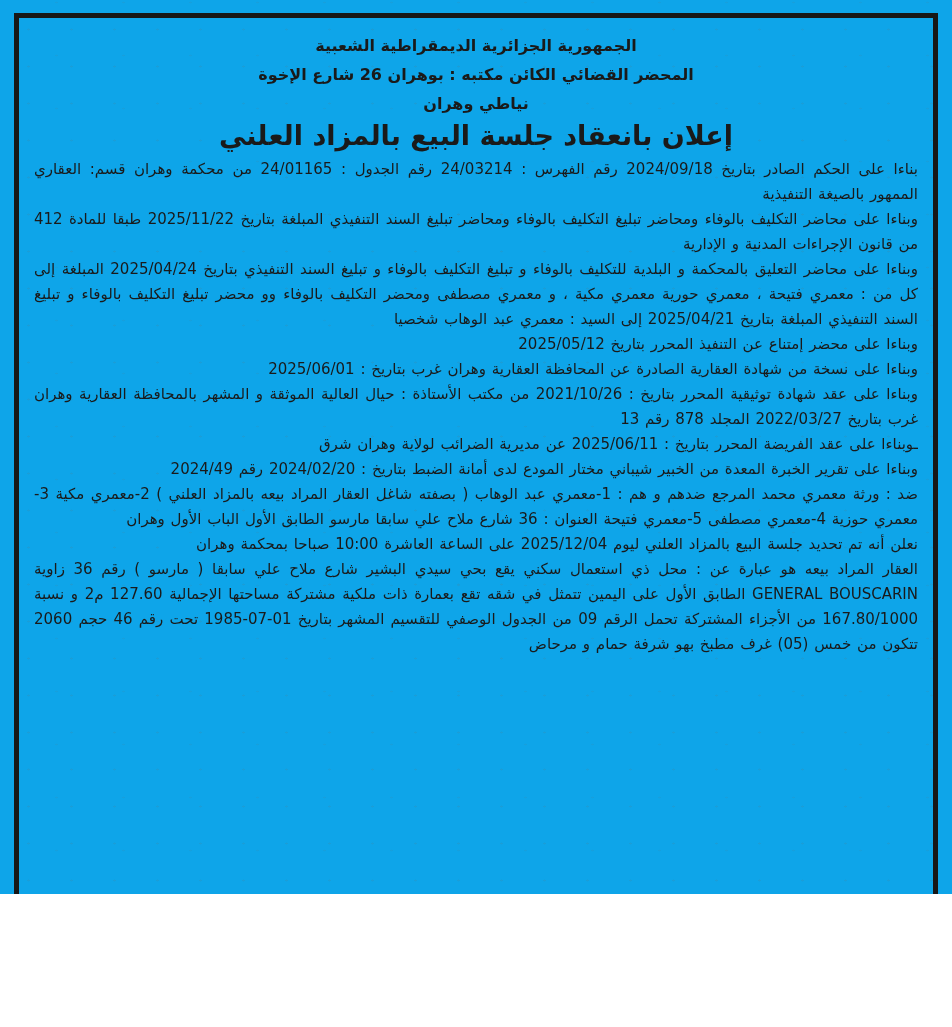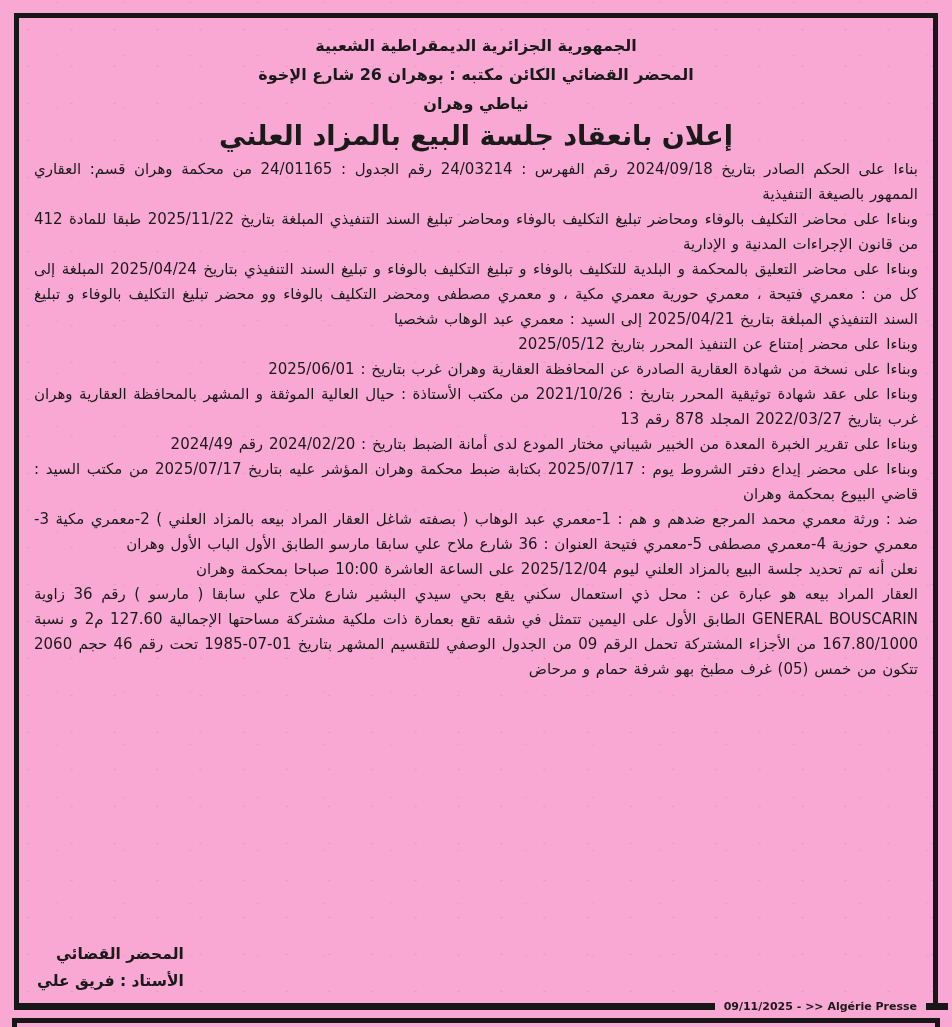--- a/index.html
+++ b/index.html
@@ -1,19 +1,19 @@
 <!DOCTYPE html>
 <html lang="ar"><head>
 <meta charset="utf-8">
 <style>
   html,body{margin:0;padding:0;}
   .page{
     position:relative;
-    width:952px;height:1027px;
-    background:#f9a8d4;
+    width:952px;height:894px;
+    background:#0ea5e9;
     overflow:hidden;
     font-family:"DejaVu Sans", sans-serif;
     color:#1a1a1a;
   }
   .page::before{
     content:"";
     position:absolute;inset:0;
     background-image:
       radial-gradient(rgba(110,105,95,.13) 1px, transparent 1.3px),
       radial-gradient(rgba(110,105,95,.09) 1px, transparent 1.4px);
@@ -94,22 +94,22 @@
       <div class="title">إعلان بانعقاد جلسة البيع بالمزاد العلني</div>
     </div>
 
     <div class="body">
       <p class="para">بناءا على الحكم الصادر بتاريخ 2024/09/18  رقم الفهرس : 24/03214 رقم الجدول : 24/01165   من محكمة وهران قسم: العقاري الممهور بالصيغة التنفيذية</p>
       <p class="para">وبناءا على محاضر التكليف بالوفاء ومحاضر تبليغ التكليف بالوفاء ومحاضر تبليغ السند التنفيذي المبلغة بتاريخ 2025/11/22  طبقا للمادة 412 من قانون الإجراءات المدنية و الإدارية</p>
       <p class="para">وبناءا على محاضر  التعليق بالمحكمة و البلدية للتكليف بالوفاء و تبليغ التكليف بالوفاء و تبليغ السند التنفيذي بتاريخ 2025/04/24 المبلغة إلى كل من : معمري فتيحة ، معمري حورية  معمري مكية ، و معمري مصطفى ومحضر التكليف بالوفاء وو محضر تبليغ التكليف بالوفاء و تبليغ السند التنفيذي المبلغة بتاريخ 2025/04/21 إلى السيد : معمري عبد الوهاب شخصيا</p>
       <p class="para">وبناءا على محضر إمتناع عن التنفيذ المحرر بتاريخ 2025/05/12</p>
       <p class="para">وبناءا على نسخة من شهادة  العقارية  الصادرة عن المحافظة العقارية وهران غرب بتاريخ : 2025/06/01</p>
       <p class="para">وبناءا على عقد شهادة توثيقية المحرر بتاريخ : 2021/10/26 من مكتب الأستاذة : حيال العالية الموثقة و المشهر بالمحافظة العقارية وهران غرب بتاريخ 2022/03/27 المجلد 878 رقم 13</p>
+      <p class="para">ـوبناءا على عقد الفريضة  المحرر بتاريخ : 2025/06/11  عن مديرية الضرائب لولاية وهران شرق</p>
       <p class="para">وبناءا على تقرير الخبرة المعدة من الخبير شيباني  مختار المودع لدى أمانة الضبط  بتاريخ : 2024/02/20 رقم 2024/49</p>
-      <p class="para">وبناءا على محضر إيداع  دفتر الشروط يوم : 2025/07/17 بكتابة ضبط محكمة وهران المؤشر عليه بتاريخ 2025/07/17 من مكتب السيد : قاضي البيوع بمحكمة وهران</p>
       <p class="para">ضد : ورثة معمري محمد المرجع  ضدهم و هم : 1-معمري عبد الوهاب ( بصفته شاغل العقار  المراد بيعه  بالمزاد العلني ) 2-معمري مكية 3-معمري حوزية 4-معمري مصطفى 5-معمري فتيحة  العنوان : 36 شارع ملاح علي سابقا مارسو الطابق الأول الباب الأول  وهران</p>
       <p class="para">نعلن أنه تم تحديد جلسة البيع بالمزاد العلني ليوم 2025/12/04  على الساعة العاشرة 10:00 صباحا بمحكمة وهران</p>
       <p class="para">العقار المراد بيعه هو عبارة عن : محل ذي استعمال سكني يقع بحي سيدي البشير  شارع ملاح علي سابقا ( مارسو ) رقم 36 زاوية GENERAL BOUSCARIN الطابق الأول على اليمين تتمثل في شقه تقع بعمارة ذات ملكية مشتركة مساحتها الإجمالية 127.60 م2 و نسبة 167.80/1000 من الأجزاء المشتركة تحمل الرقم 09 من الجدول الوصفي للتقسيم المشهر بتاريخ 01-07-1985 تحت رقم 46 حجم 2060 تتكون من خمس (05) غرف مطبخ بهو شرفة حمام و مرحاض</p>
     </div>
 
     <div class="signature">
       <div>المحضر القضائي</div>
       <div>الأستاد : فريق علي</div>
     </div>
 

